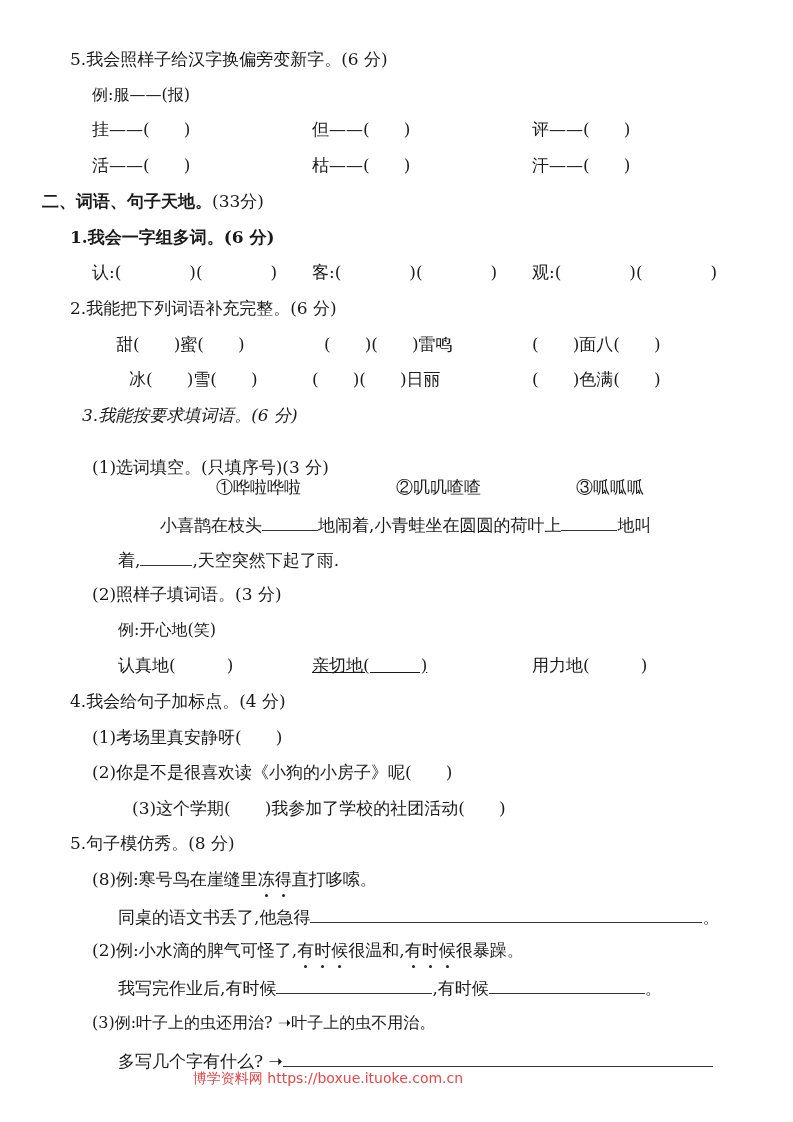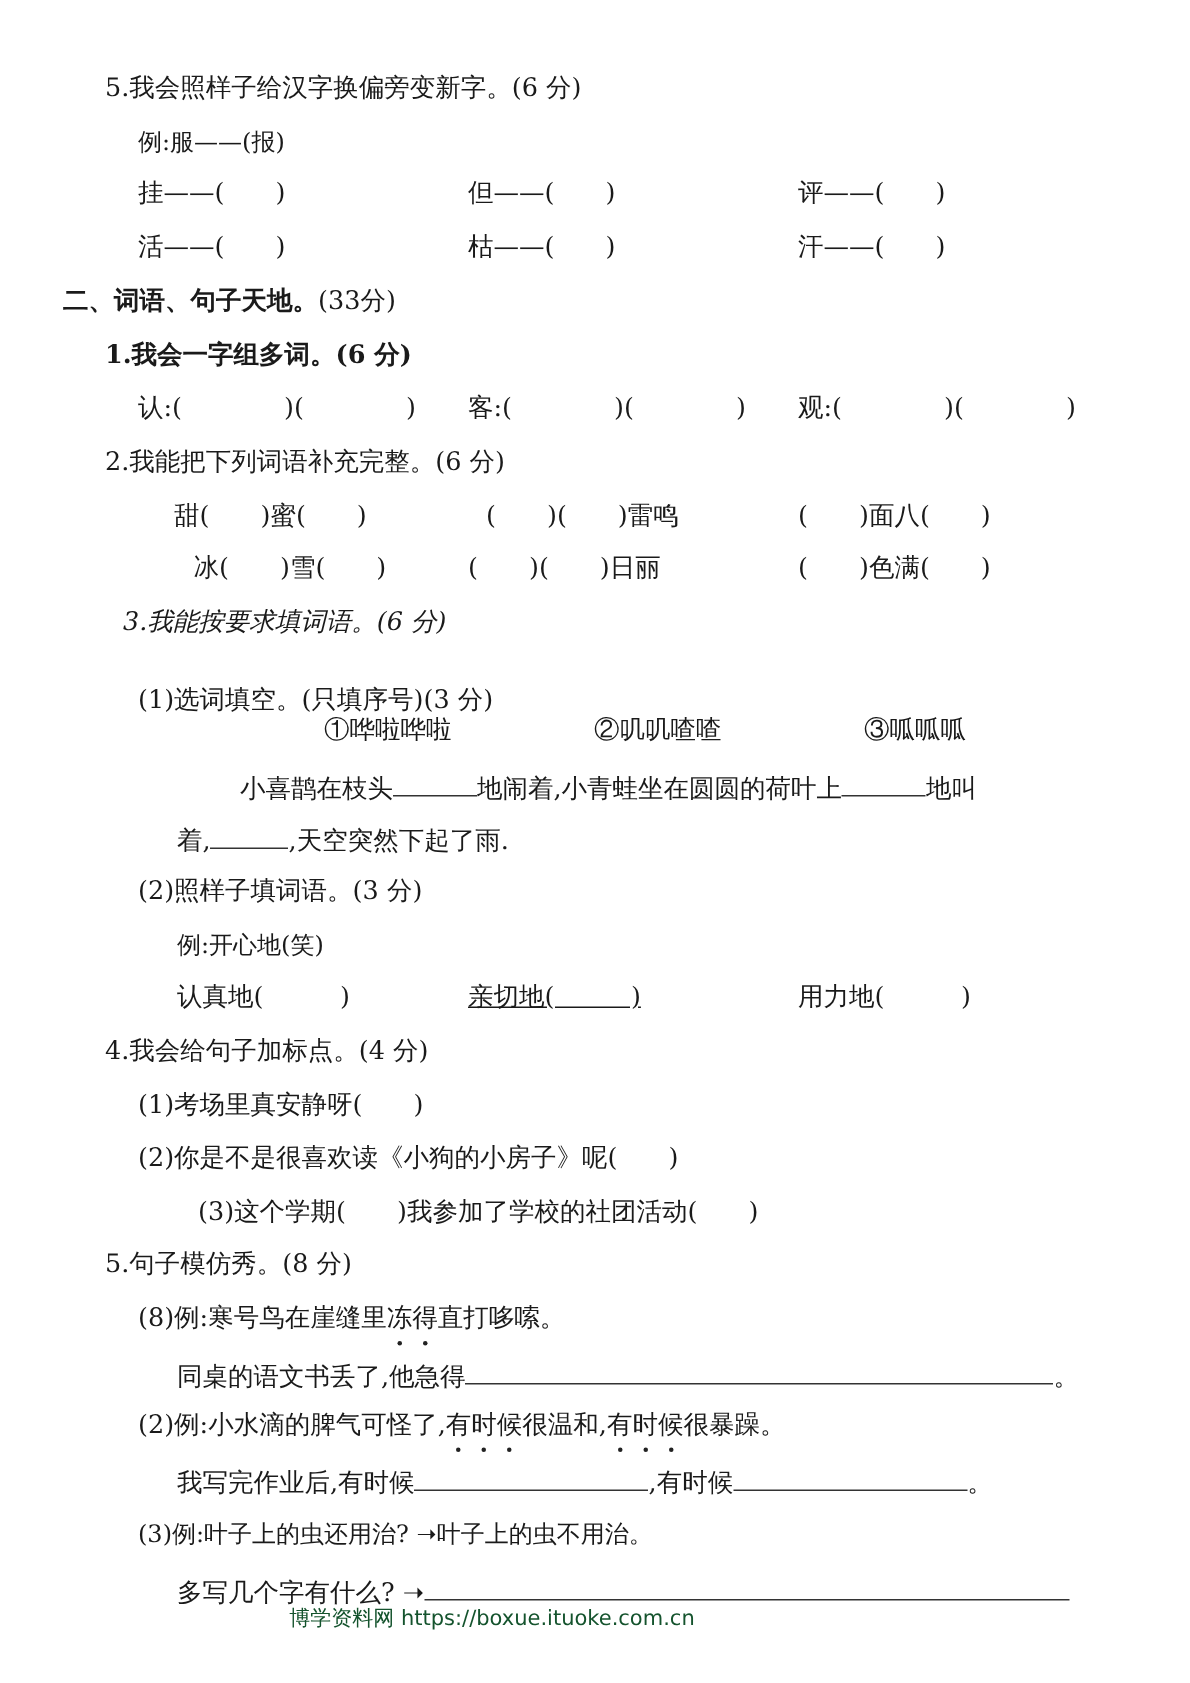--- a/index.html
+++ b/index.html
@@ -6,21 +6,21 @@
   body { width:793px; height:1122px; position:relative; overflow:hidden;
          font-family: "DejaVu Serif", "Liberation Serif", serif; color:#1a1a1a; }
   .ln { position:absolute; font-size:17px; line-height:22px; white-space:nowrap; }
   .h1 { font-family: "DejaVu Sans", "Liberation Sans", sans-serif; font-weight:bold; font-size:17px; }
   .sm { font-size:16px; }
   .blank { display:inline-block; border-bottom:1.2px solid #333; height:18px; vertical-align:baseline; }
   .dot { position:relative; display:inline-block; }
   .dot::after { content:""; position:absolute; left:50%; bottom:-7px; width:3px; height:3px;
                 margin-left:-1.5px; border-radius:50%; background:#222; }
   .footer { position:absolute; top:1070px; left:0; width:656px; text-align:center;
-            font-family: "DejaVu Sans", "Liberation Sans", sans-serif; font-size:14px; color:#14532d; }
+            font-family: "DejaVu Sans", "Liberation Sans", sans-serif; font-size:14px; color:#ef4444; }
 </style>
 </head>
 <body>
 
 <div class="ln" style="top:48px;left:70px;">5.我会照样子给汉字换偏旁变新字。(6 分)</div>
 <div class="ln sm" style="top:84px;left:92px;">例:服——(报)</div>
 <div class="ln" style="top:118px;left:92px;">挂——(　　)</div>
 <div class="ln" style="top:118px;left:312px;">但——(　　)</div>
 <div class="ln" style="top:118px;left:532px;">评——(　　)</div>
 <div class="ln" style="top:154px;left:92px;">活——(　　)</div>

